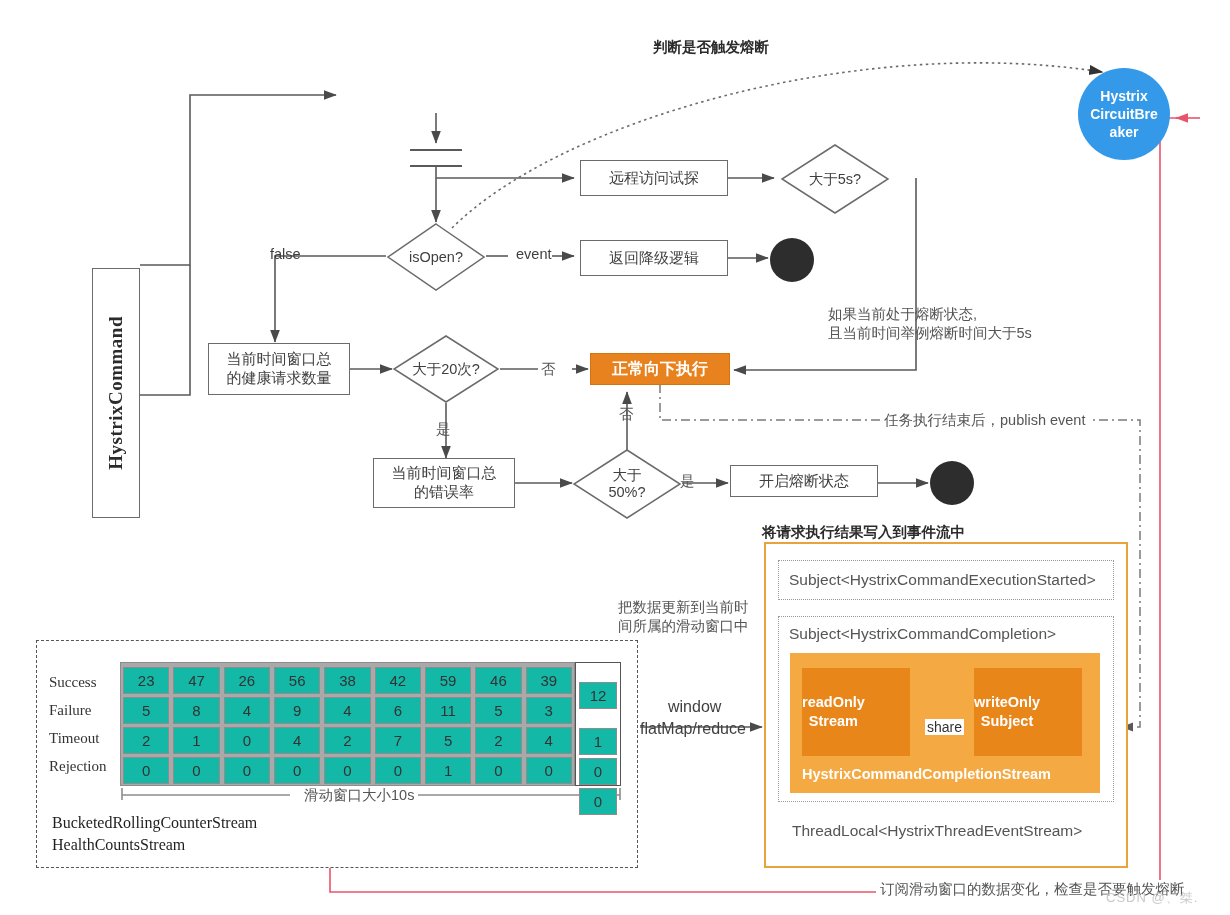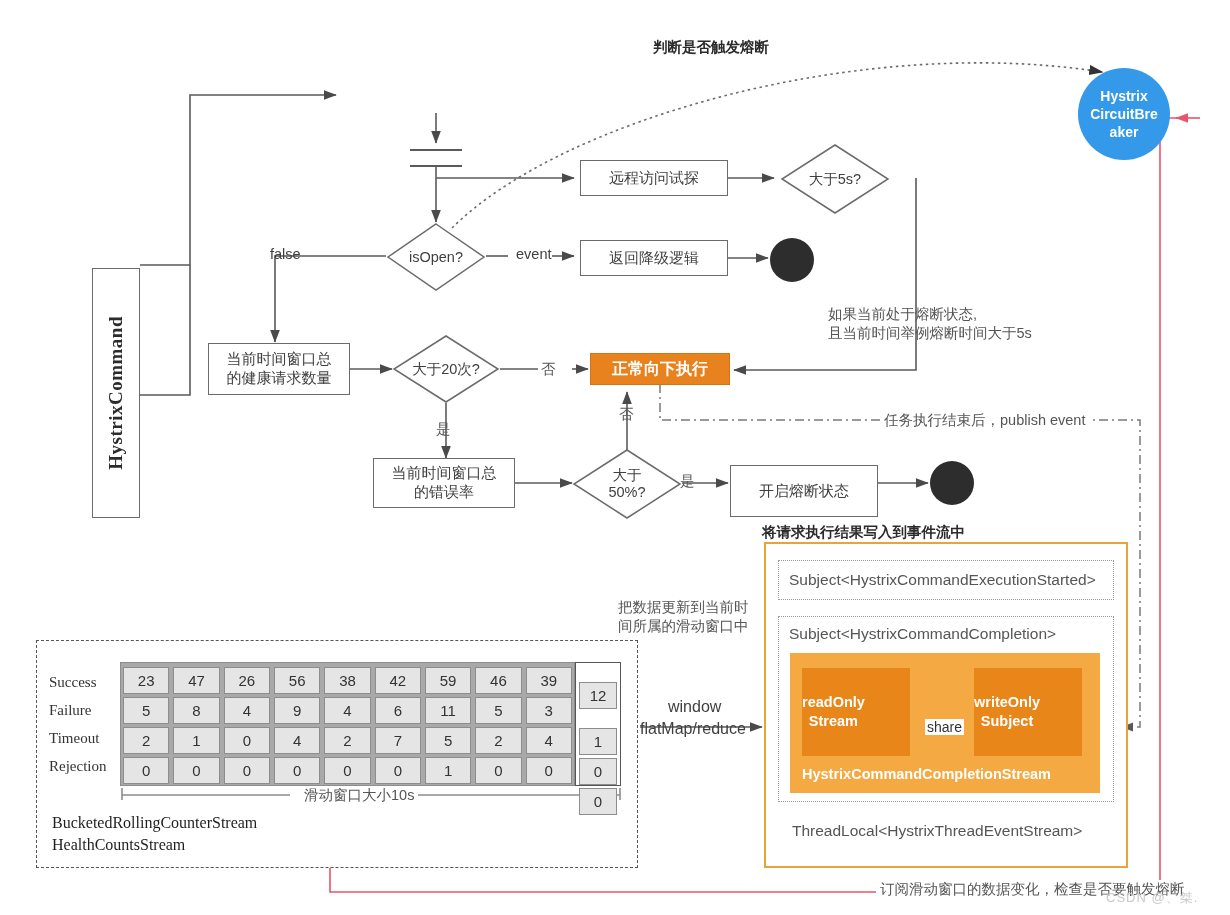--- a/index.html
+++ b/index.html
@@ -15,21 +15,21 @@
               display:flex;align-items:center;justify-content:center;font-size:16px;}
   .blue-circle{background:#3399E8;border-radius:50%;color:#fff;font-weight:bold;font-size:14px;
                display:flex;align-items:center;justify-content:center;text-align:center;line-height:1.3;}
   .black-dot{background:#2d2d2d;border-radius:50%;}
   svg.layer{position:absolute;left:0;top:0;width:1230px;height:915px;pointer-events:none;}
   .vbox{writing-mode:vertical-rl;transform:rotate(180deg);font-family:"Liberation Serif","DejaVu Serif",serif;
         font-weight:bold;font-size:19px;color:#2b2b2b;letter-spacing:.5px;}
   
   .ctable{background:#a9a9a9;border:1px solid #8d8d8d;}
   .crow{display:flex;}
-  .ccell{background:#e5e5e5;border:1px solid #8d8d8d;width:48px;height:25px;margin:1.5px 2px;
+  .ccell{background:#14b8a6;border:1px solid #8d8d8d;width:48px;height:25px;margin:1.5px 2px;
          display:flex;align-items:center;justify-content:center;font-size:15px;color:#333;
          font-family:"Liberation Sans",sans-serif;}
   .rowlabel{font-family:"Liberation Serif","DejaVu Serif",serif;font-size:15px;color:#333;
             height:28px;display:flex;align-items:center;}
   .dashbox{border:1.6px dashed #555;}
   .bsl{font-family:"Liberation Serif","DejaVu Serif",serif;font-weight:normal;font-size:16px;color:#1f1f1f;line-height:1.35;}
   
   .evt-outer{border:2px solid #E8A33D;background:#fff;}
   .evt-dash{border:1.4px dotted #9a9a9a;background:#fff;color:#555;font-size:15.5px;}
   .evt-mid-orange{background:#F5A943;}
@@ -187,21 +187,21 @@
   <div class="abs" style="left:572px;top:448px;width:110px;height:72px;">
     <svg width="110" height="72" style="position:absolute;left:0;top:0;">
       <polygon points="55,2 108,36 55,70 2,36" fill="#fff" stroke="#6b6b6b" stroke-width="1.5"></polygon>
     </svg>
     <div class="abs" style="left:0;top:0;width:110px;height:72px;display:flex;align-items:center;justify-content:center;">
       <span class="lbl" style="white-space:pre-line;text-align:center;line-height:1.15;">大于
 50%?</span>
     </div>
   </div>
 
-  <div class="abs node" style="left:730px;top:465px;width:148px;height:52px;">
+  <div class="abs node" style="left:730px;top:465px;width:148px;height:32px;">
     <span>开启熔断状态</span>
   </div>
 
   <div class="abs black-dot" style="left:930px;top:461px;width:44px;height:44px;"></div>
 
   <div class="abs blue-circle" style="left:1078px;top:68px;width:92px;height:92px;">
     <span style="white-space:pre-line;">Hystrix
 CircuitBre
 aker</span>
   </div>

